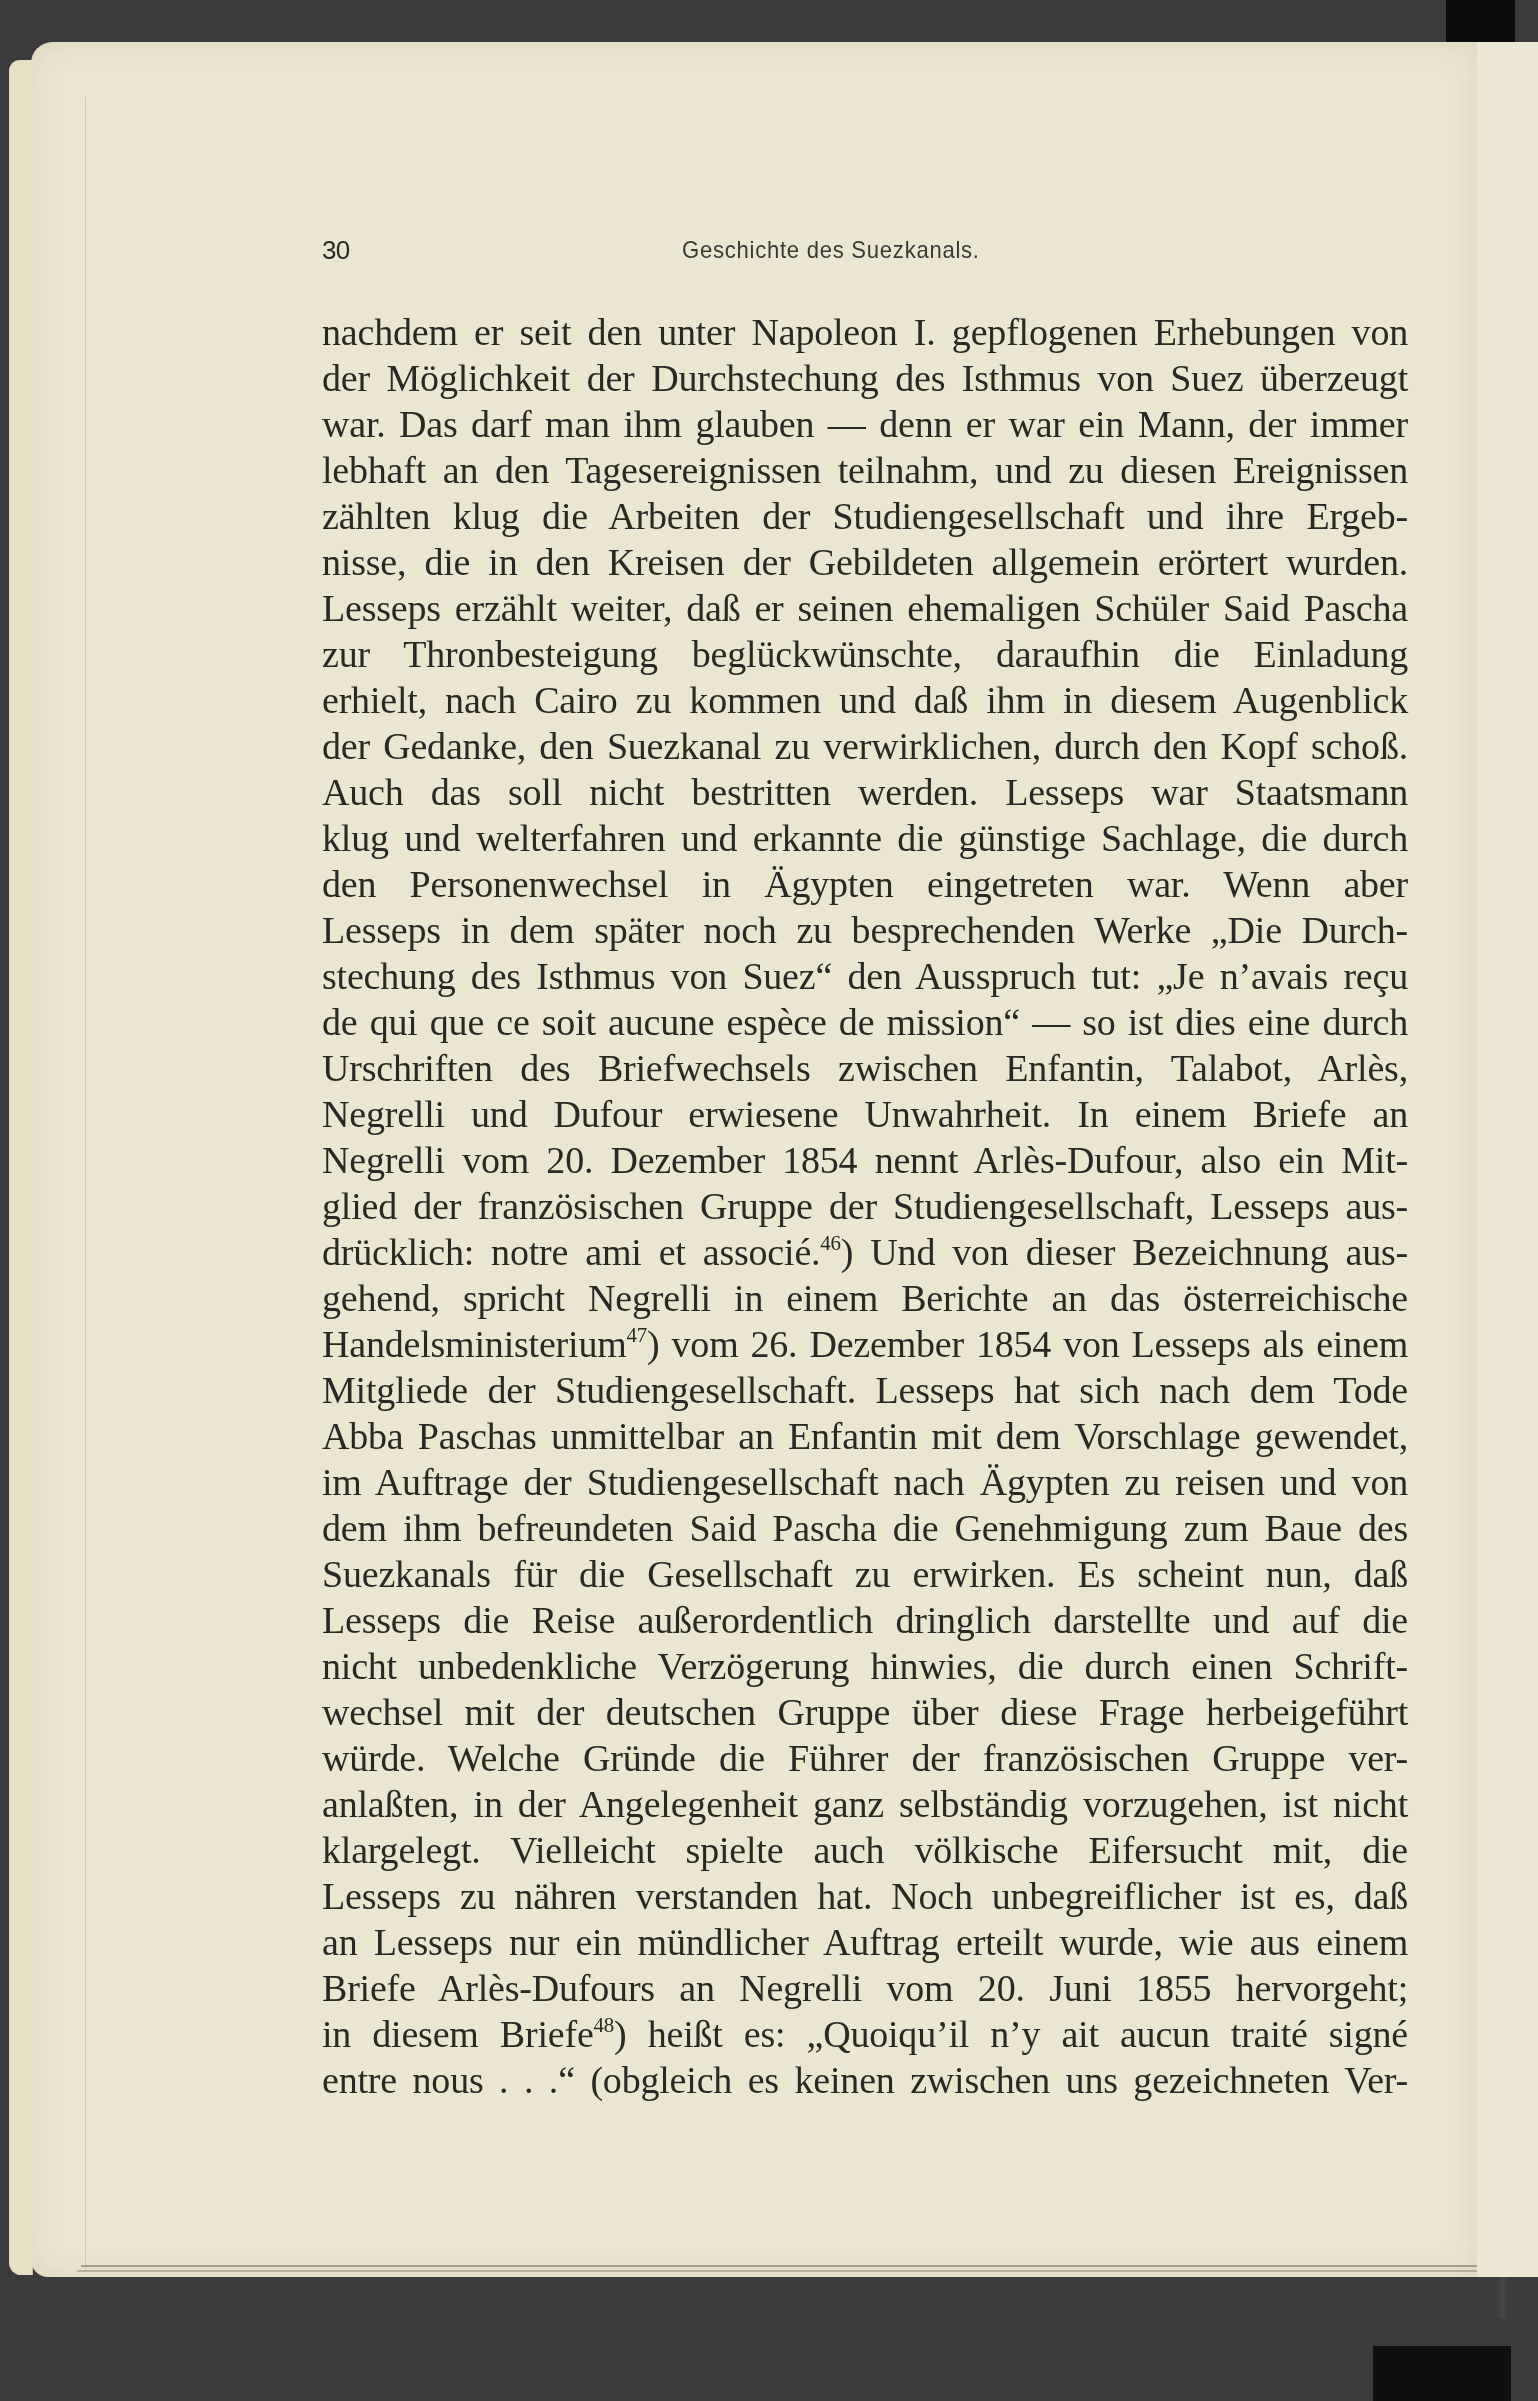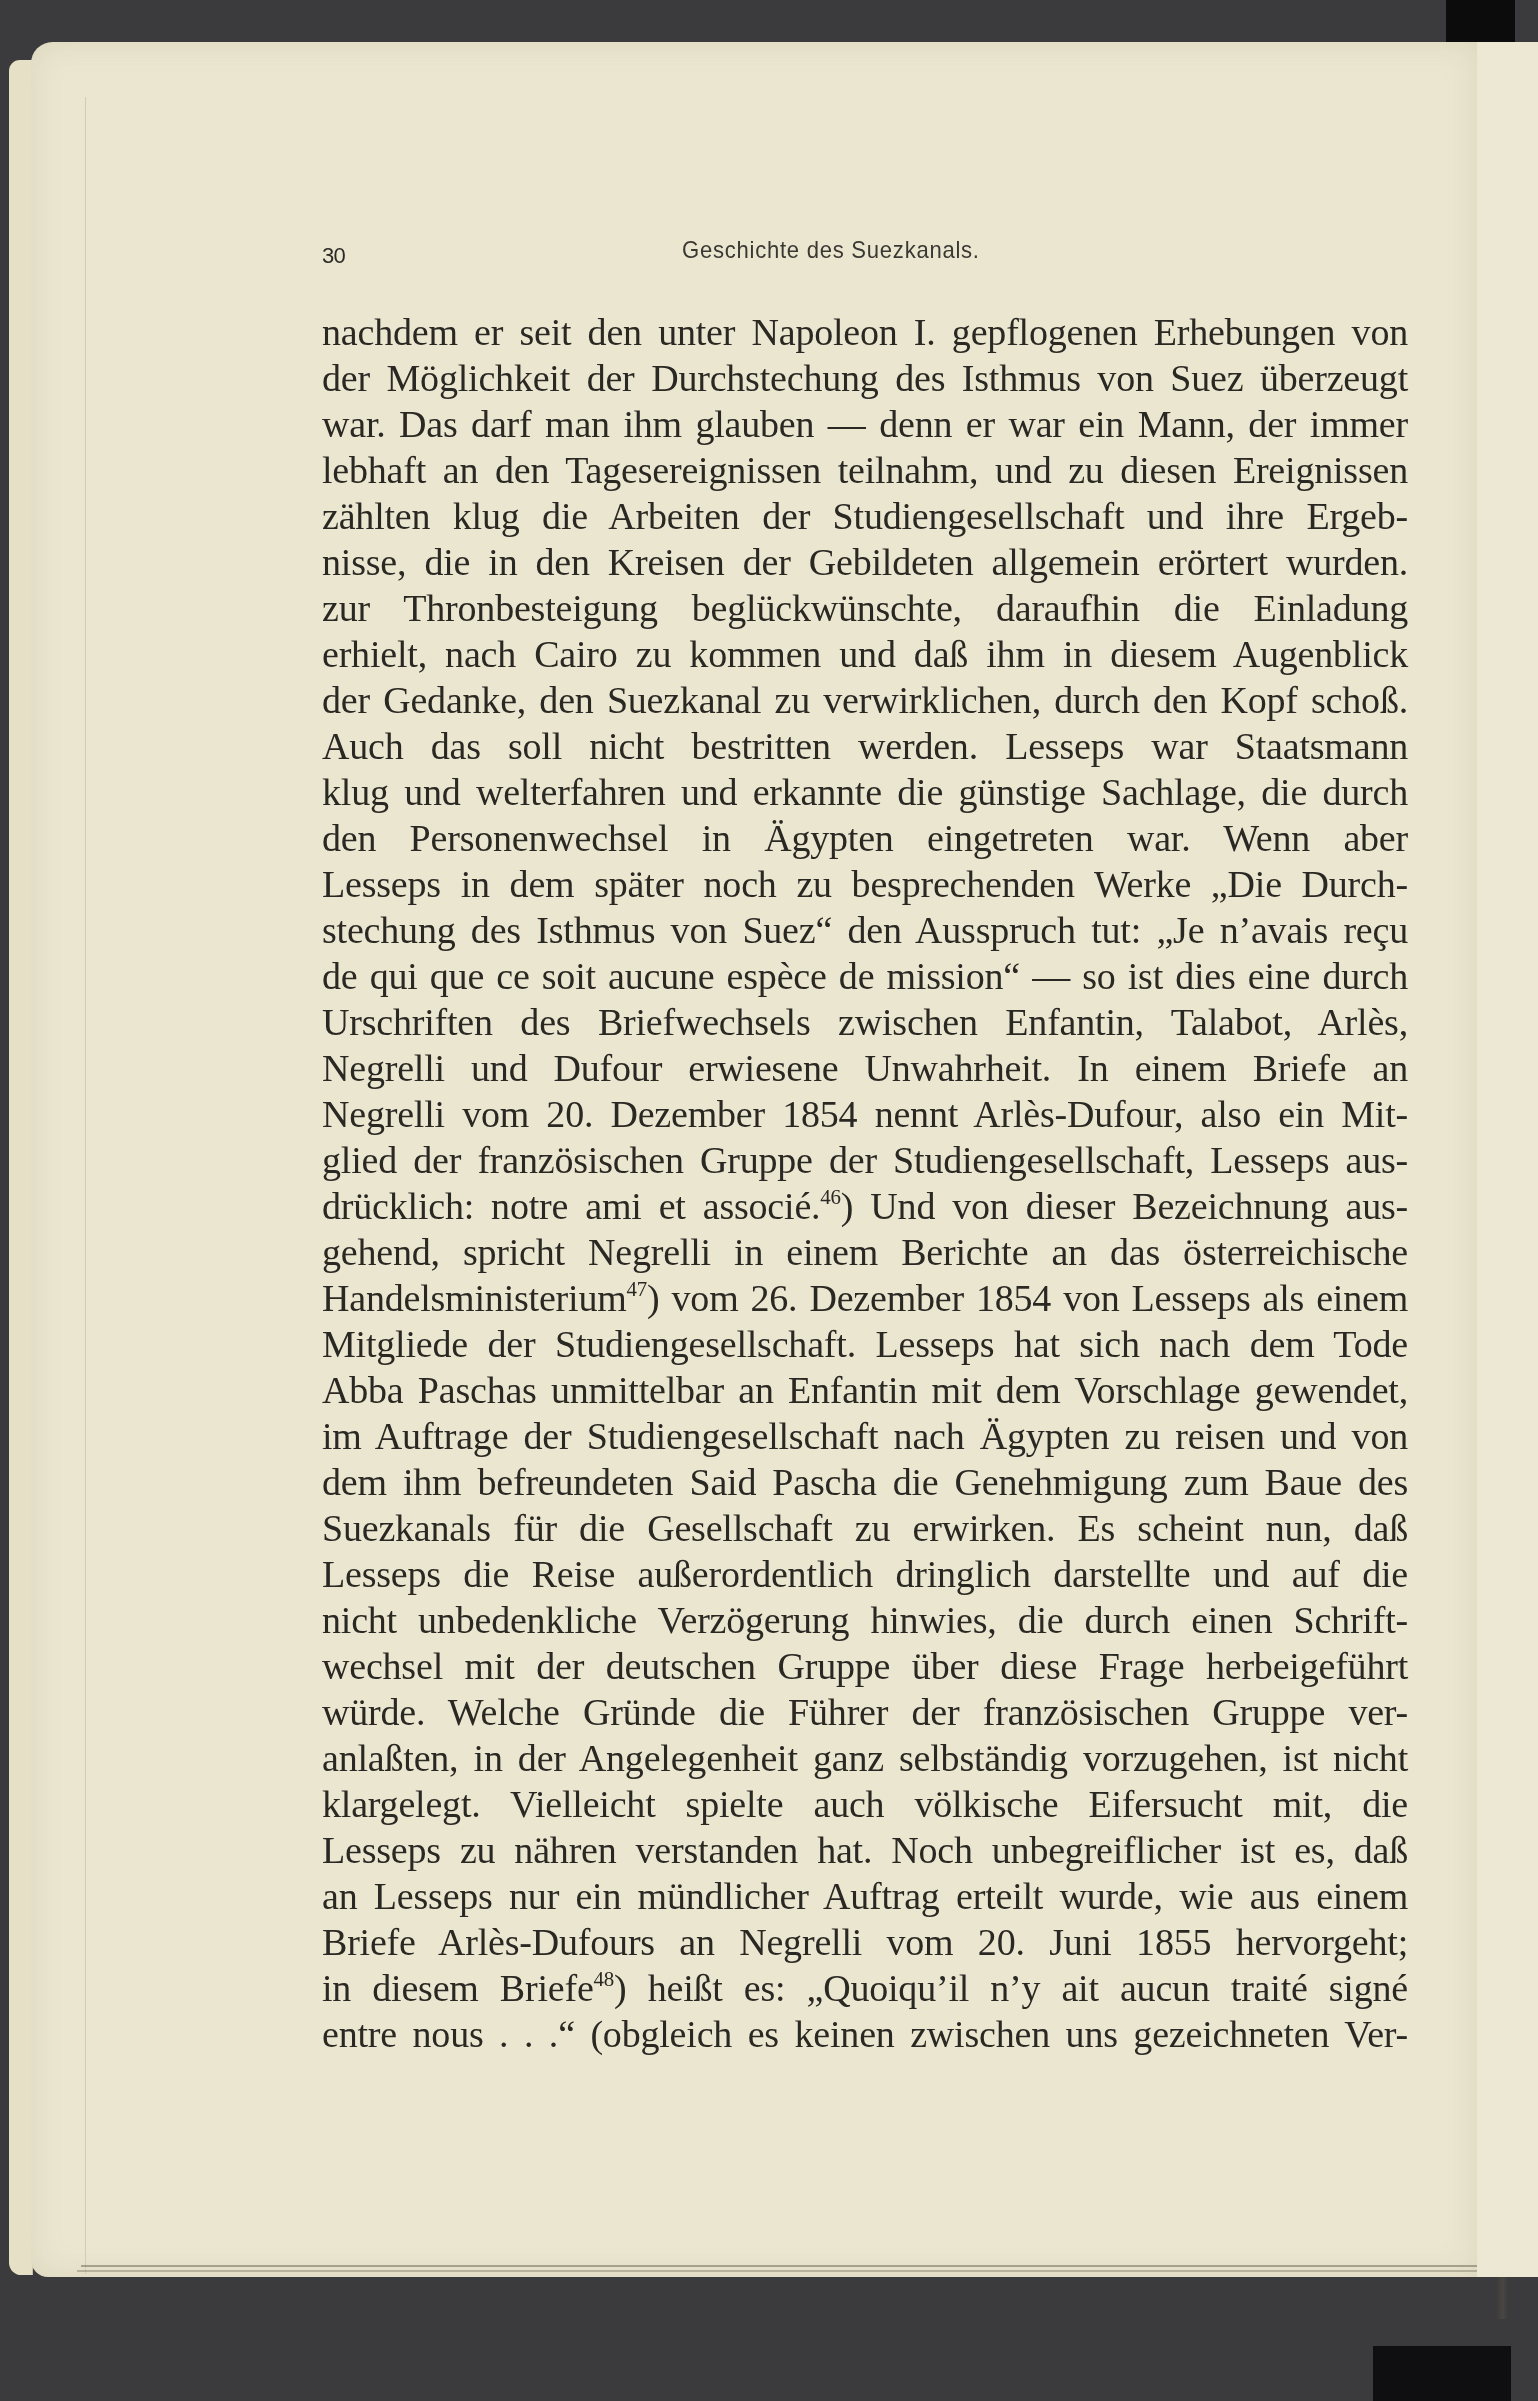--- a/index.html
+++ b/index.html
@@ -41,23 +41,23 @@
     background:linear-gradient(90deg, rgba(0,0,0,0) 0%, rgba(120,110,80,0.22) 55%, rgba(0,0,0,0) 100%);
   }
   .next-page {
     position:absolute; left:1477px; top:42px; width:62px; height:2235px;
     background:#ede8d3;
   }
   .running-head {
     position:absolute; left:322px; top:231px; width:1086px; height:46px;
   }
   .page-number {
-    position:absolute; left:0; top:12px;
+    position:absolute; left:0; top:4px;
     font-family: "Liberation Sans", "DejaVu Sans", sans-serif;
-    font-size:22px; color:#2c2a25; letter-spacing:-0.8px;
+    font-size:26px; color:#2c2a25; letter-spacing:-0.8px;
   }
   .running-title {
     position:absolute; left:360px; top:4.6px;
     font-family: "Liberation Sans", "DejaVu Sans", sans-serif;
     font-size:24px; color:#3a3833; transform:scaleX(0.92); transform-origin:left;
     letter-spacing:0.8px;
   }
   .body-text {
     position:absolute; left:322px; top:309px; width:1086px;
     color:#2a2823;
@@ -90,20 +90,21 @@
   <span class="running-title">Geschichte des Suezkanals.</span>
 </div>
 
 <div class="body-text" id="body-text">
     <span class="line">nachdem er seit den unter Napoleon I. gepflogenen Erhebungen von</span>
     <span class="line">der Möglichkeit der Durchstechung des Isthmus von Suez überzeugt</span>
     <span class="line">war.  Das darf man ihm glauben — denn er war ein Mann, der immer</span>
     <span class="line">lebhaft an den Tagesereignissen teilnahm, und zu diesen Ereignissen</span>
     <span class="line">zählten klug die Arbeiten der Studiengesellschaft und ihre Ergeb-</span>
     <span class="line">nisse, die in den Kreisen der Gebildeten allgemein erörtert wurden.</span>
+    <span class="line">Lesseps erzählt weiter, daß er seinen ehemaligen Schüler Said Pascha</span>
     <span class="line">zur Thronbesteigung beglückwünschte, daraufhin die Einladung</span>
     <span class="line">erhielt, nach Cairo zu kommen und daß ihm in diesem Augenblick</span>
     <span class="line">der Gedanke, den Suezkanal zu verwirklichen, durch den Kopf schoß.</span>
     <span class="line">Auch das soll nicht bestritten werden.  Lesseps war Staatsmann</span>
     <span class="line">klug und welterfahren und erkannte die günstige Sachlage, die durch</span>
     <span class="line">den Personenwechsel in Ägypten eingetreten war.  Wenn aber</span>
     <span class="line">Lesseps in dem später noch zu besprechenden Werke „Die Durch-</span>
     <span class="line">stechung des Isthmus von Suez“ den Ausspruch tut: „Je n’avais reçu</span>
     <span class="line">de qui que ce soit aucune espèce de mission“ — so ist dies eine durch</span>
     <span class="line">Urschriften des Briefwechsels zwischen Enfantin, Talabot, Arlès,</span>

